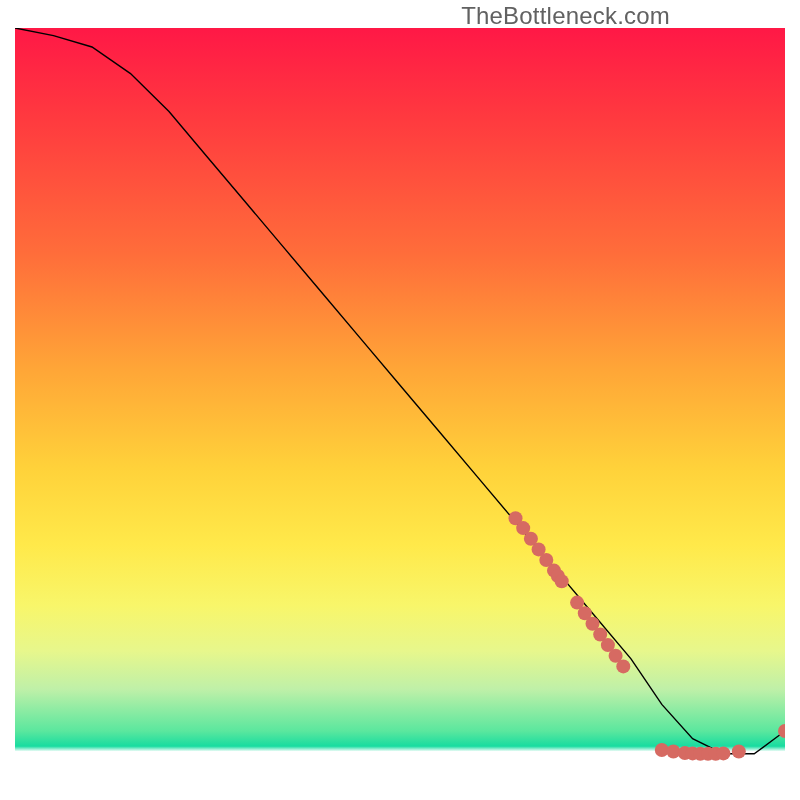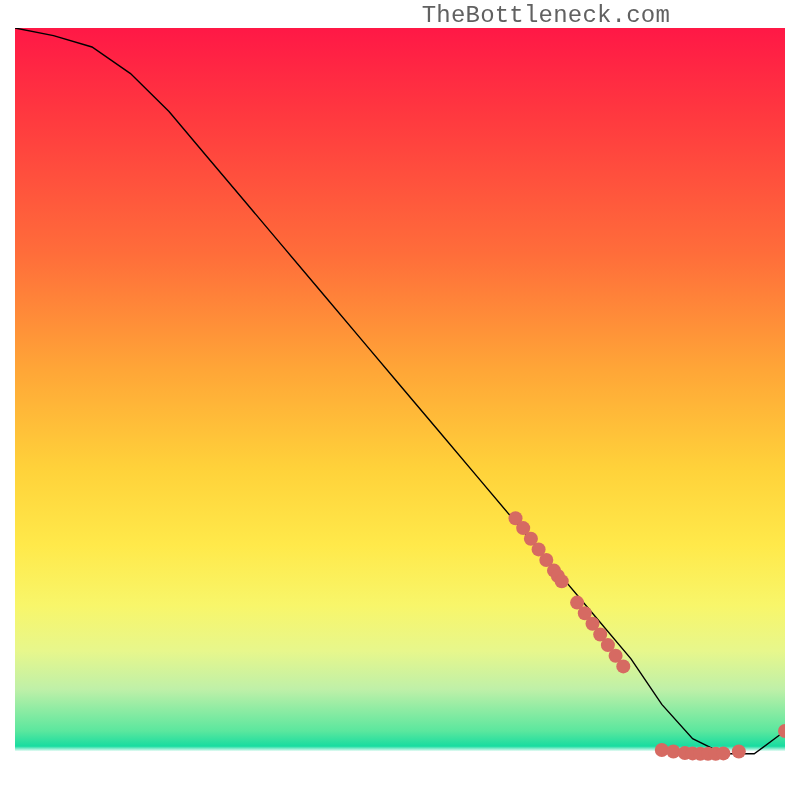--- a/index.html
+++ b/index.html
@@ -8,21 +8,20 @@
     width: 800px;
     height: 800px;
     overflow: hidden;
     font-family: Arial, Helvetica, sans-serif;
     background: #ffffff;
   }
   .stage {
     position: relative;
     width: 680px;
     height: 800px;
-    font-family: Liberation Mono, monospace;
   }
   .watermark {
     position: absolute;
     top: 2px;
     right: 10px;
     font-size: 24px;
     font-weight: 500;
     color: #616161;
     letter-spacing: 0.2px;
     z-index: 5;

